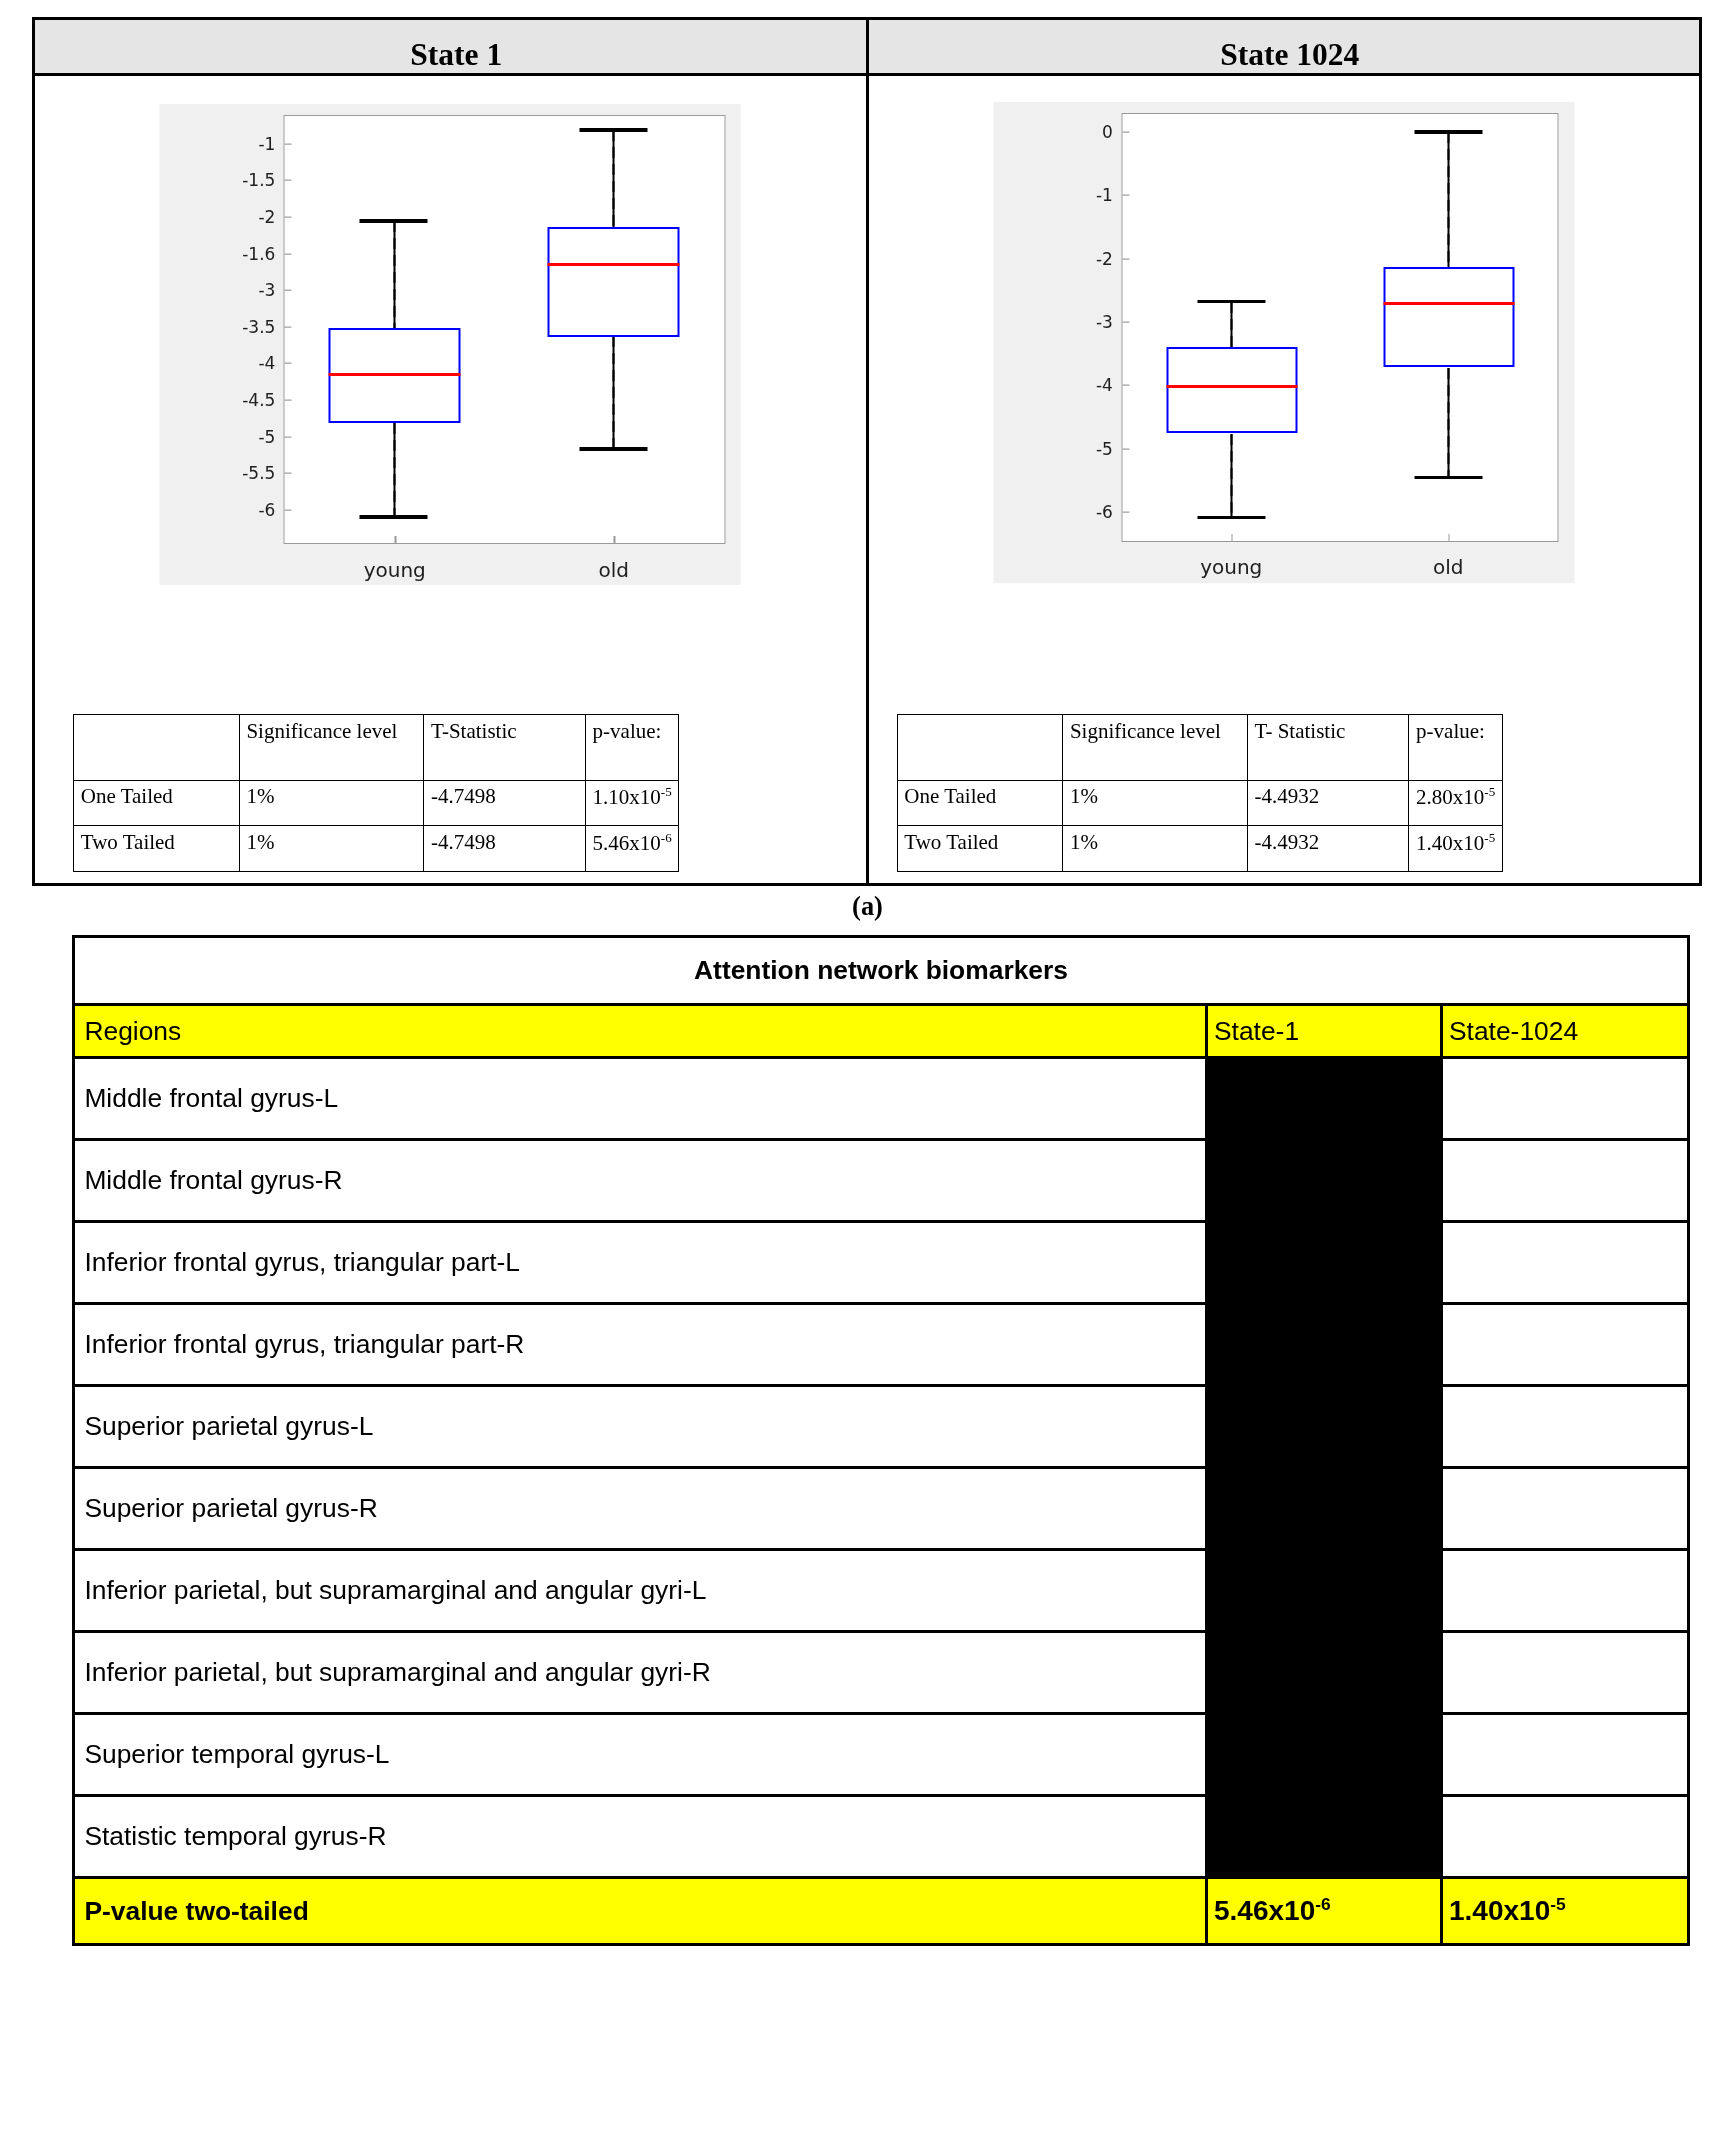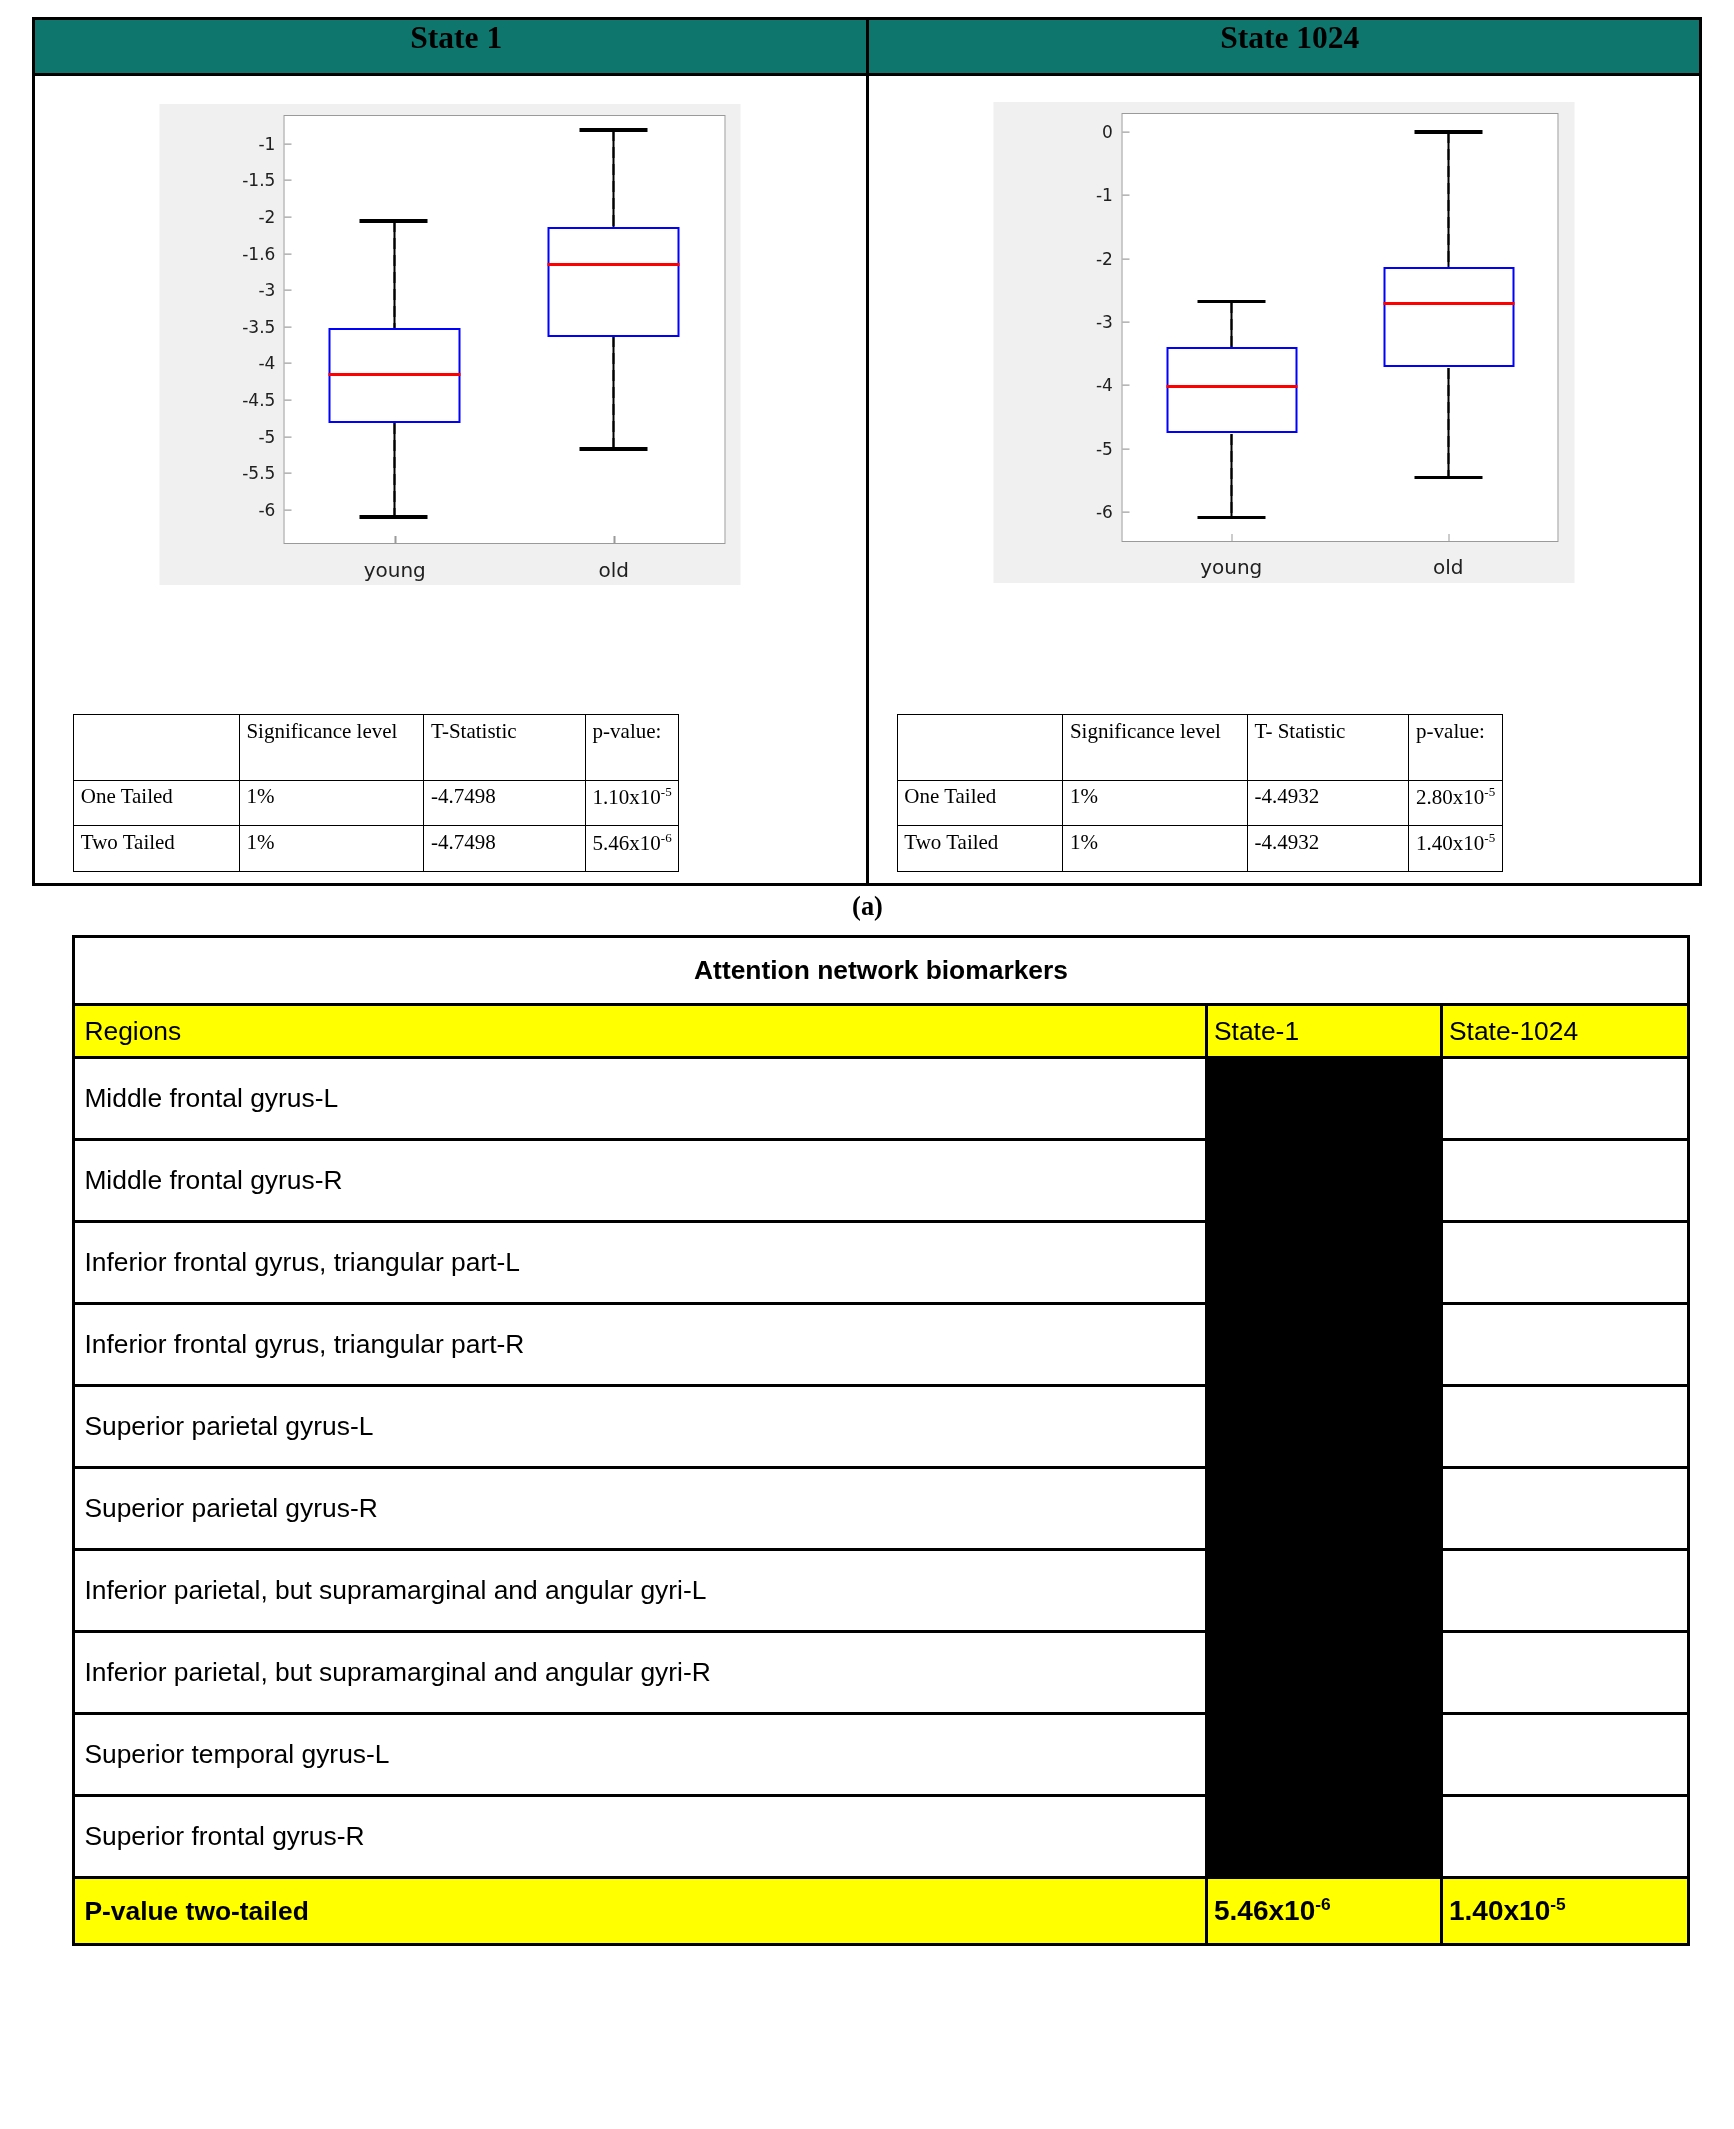--- a/index.html
+++ b/index.html
@@ -3,21 +3,21 @@
 <meta charset="utf-8">
 <style>
   html,body{margin:0;padding:0;background:#fff;}
   body{width:1735px;height:2261px;font-family:"Liberation Sans",sans-serif;color:#000;}
   .page{position:relative;width:1735px;height:2261px;}
 
   
   .panel-a{position:absolute;left:32px;top:17px;width:1670px;height:869px;
            border:3px solid #000;box-sizing:border-box;background:#fff;}
   .a-head{display:flex;height:53px;border-bottom:3px solid #000;}
-  .a-head-cell{flex:1 1 0;background:#0f766e;display:flex;align-items:flex-start;justify-content:center;padding-left:12px;}
+  .a-head-cell{flex:1 1 0;background:#e5e5e5;display:flex;align-items:flex-end;justify-content:center;padding-left:12px;}
   .a-head-cell.first{border-right:3px solid #000;}
   .a-head-cell span{font-family:"Liberation Serif",serif;font-weight:bold;font-size:31.5px;color:#000;}
   .a-body{display:flex;height:calc(100% - 56px);}
   .a-col{flex:1 1 0;position:relative;}
   .a-col.first{border-right:3px solid #000;}
 
   
   .chartwrap{position:absolute;left:50%;transform:translateX(-50%);top:28px;
              width:581px;height:481px;background:#f0f0f0;}
   .chartwrap.c2{top:25.6px;}
@@ -279,21 +279,21 @@
             <td class="reg">Inferior parietal, but supramarginal and angular gyri-R</td>
             <td class="filled"></td>
             <td class="empty"></td>
           </tr>
           <tr class="tb-row">
             <td class="reg">Superior temporal gyrus-L</td>
             <td class="filled"></td>
             <td class="empty"></td>
           </tr>
           <tr class="tb-row">
-            <td class="reg">Superior frontal gyrus-R</td>
+            <td class="reg">Statistic temporal gyrus-R</td>
             <td class="filled"></td>
             <td class="empty"></td>
           </tr>
           <tr class="tb-foot">
             <td class="reg">P-value two-tailed</td>
             <td class="pv">5.46x10<sup>-6</sup></td>
             <td class="pv">1.40x10<sup>-5</sup></td>
           </tr>
         </tbody>
     </table>

